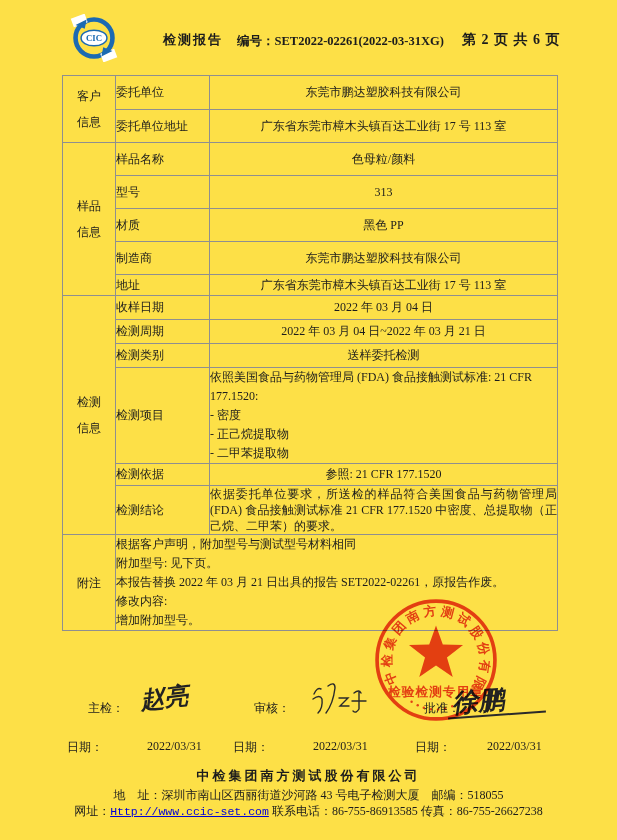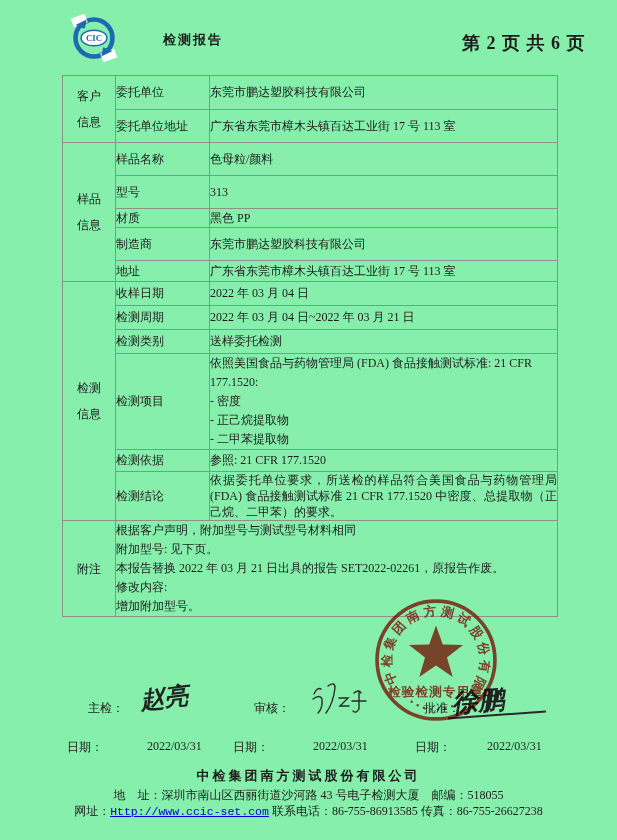--- a/index.html
+++ b/index.html
@@ -1,30 +1,30 @@
 <!DOCTYPE html>
 <html><head>
 <meta charset="utf-8">
 <style>
   html,body{margin:0;padding:0;background:#ffffff;}
   #page{
-    position:relative;width:617px;height:840px;background:#86efac;
+    position:relative;width:617px;height:840px;background:#fde047;
     font-family:"Liberation Serif","DejaVu Serif",serif;color:#1c1c1c;overflow:hidden;
   }
   .abs{position:absolute;}
   
   .hdr-title{font-size:13px;font-weight:700;letter-spacing:2px;margin-left:24px;}
   .hdr-no{font-size:12.5px;font-weight:700;}
-  .hdr-page{font-size:18px;font-weight:700;letter-spacing:1px;}
+  .hdr-page{font-size:14px;font-weight:700;letter-spacing:1px;}
   
   table.report{border-collapse:collapse;table-layout:fixed;width:495px;}
   table.report td{border:1px solid #8f8f8f;font-size:12px;vertical-align:middle;padding:0;}
   td.sec{text-align:center;line-height:26px;}
   td.lab{padding-left:9px;}
-  td.val{padding-left:11px;}
+  td.val{padding-left:11px;text-align:center;}
   td.val-multi{padding:6px 10px 4px 11px;vertical-align:top;line-height:19px;}
   td.val-just{padding:4px 9px 4px 11px;line-height:16px;text-align:justify;}
   td.notes-cell{padding:5px 10px 4px 9px;vertical-align:top;line-height:19px;}
   
   .sig-label{font-size:12px;margin-left:21px;}
   .sig-date{font-size:12px;}
   .sig-name{font-size:24px;font-weight:700;color:#222;font-style:italic;
     font-family:"Liberation Serif",serif;white-space:nowrap;}
   
   .foot-company{width:617px;text-align:center;font-size:13px;font-weight:700;letter-spacing:3px;}
@@ -45,20 +45,23 @@
       <rect x="38" y="40" width="16" height="10" fill="#ffffff" transform="rotate(-20 46 45)"></rect>
       <path d="M 10,12 L 22,6 L 20,16 Z" fill="#1b6ab2"></path>
       <path d="M 50,40 L 38,46 L 40,36 Z" fill="#1b6ab2"></path>
       <ellipse cx="30" cy="26" rx="14" ry="8.5" fill="#ffffff" stroke="#1b6ab2" stroke-width="1.6"></ellipse>
       <text x="30" y="29.5" text-anchor="middle" font-size="9.5" font-weight="bold" fill="#1b6ab2" font-family="Liberation Serif,serif">CIC</text>
     </svg>
   </div>
 
   <div class="abs hdr-title" style="left:139px;top:31px;">检测报告</div>
 
+  <div class="abs" style="left:237px;top:31px;">
+    <span class="hdr-no">编号：</span><span class="hdr-no">SET2022-02261(2022-03-31XG)</span>
+  </div>
 
   <div class="abs hdr-page" style="left:462px;top:31px;">第 2 页 共 6 页</div>
 
   <div class="abs" style="left:62px;top:75px;">
     <table class="report">
       <colgroup>
           <col style="width:53px">
           <col style="width:94px">
           <col style="width:348px">
         </colgroup>
@@ -82,21 +85,21 @@
           <div>样品</div>
           <div>信息</div>
         </td>
         <td class="lab">样品名称</td>
         <td class="val">色母粒/颜料</td>
       </tr>
       <tr style="height:33px">
         <td class="lab">型号</td>
         <td class="val">313</td>
       </tr>
-      <tr style="height:19px">
+      <tr style="height:33px">
         <td class="lab">材质</td>
         <td class="val">黑色 PP</td>
       </tr>
       <tr style="height:33px">
         <td class="lab">制造商</td>
         <td class="val">东莞市鹏达塑胶科技有限公司</td>
       </tr>
       <tr style="height:21px">
         <td class="lab">地址</td>
         <td class="val">广东省东莞市樟木头镇百达工业街 17 号 113 室</td>

